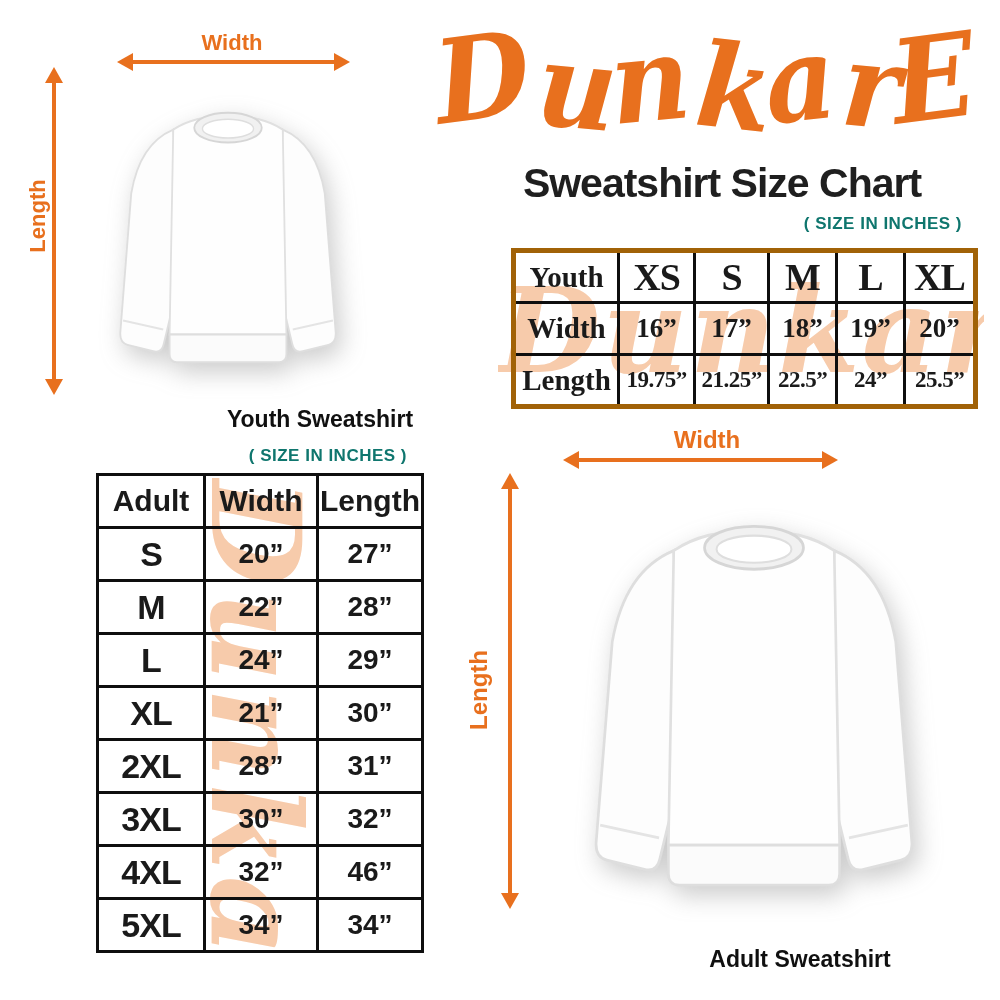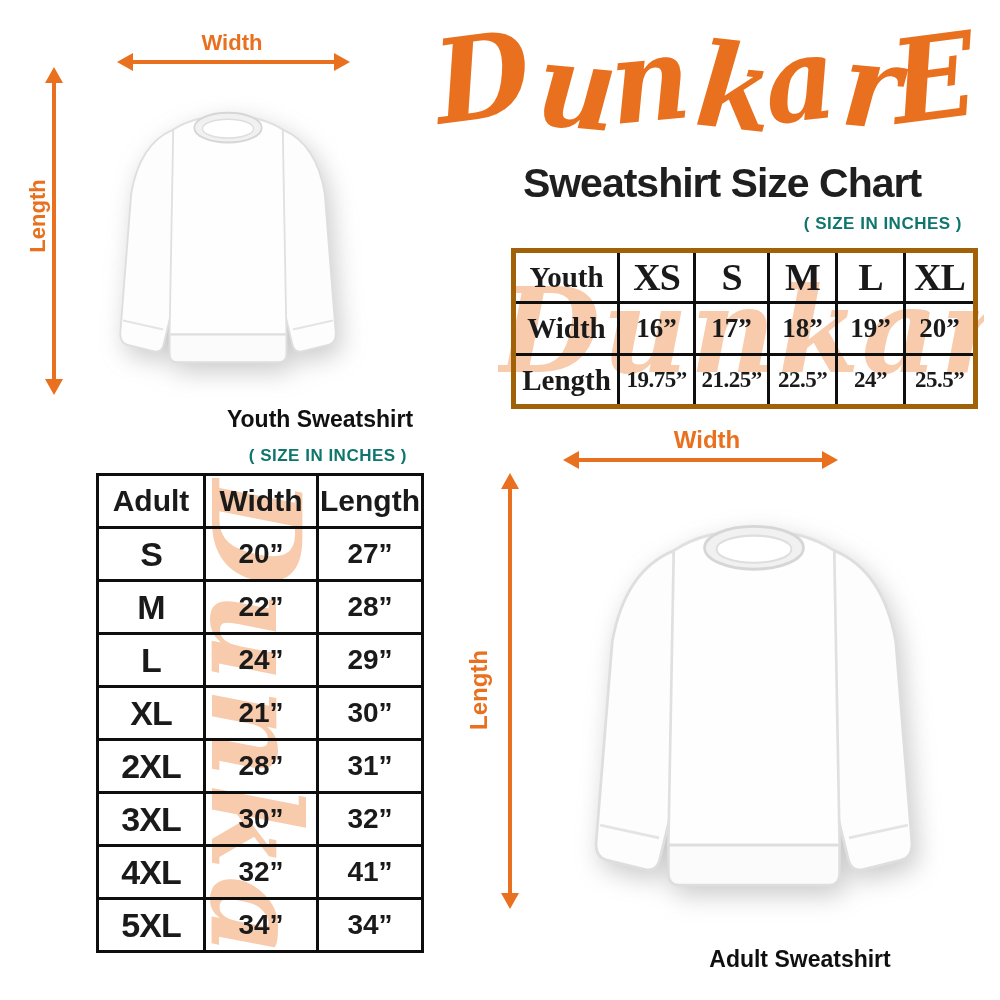--- a/index.html
+++ b/index.html
@@ -180,21 +180,21 @@
       <td class="vcell">31”</td>
     </tr>
     <tr>
       <td class="scell">3XL</td>
       <td class="vcell">30”</td>
       <td class="vcell">32”</td>
     </tr>
     <tr>
       <td class="scell">4XL</td>
       <td class="vcell">32”</td>
-      <td class="vcell">41”</td>
+      <td class="vcell">46”</td>
     </tr>
     <tr>
       <td class="scell">5XL</td>
       <td class="vcell">34”</td>
       <td class="vcell">34”</td>
     </tr>
   </tbody>
     </table>
 
   <div id="adult-figure" class="figure">

